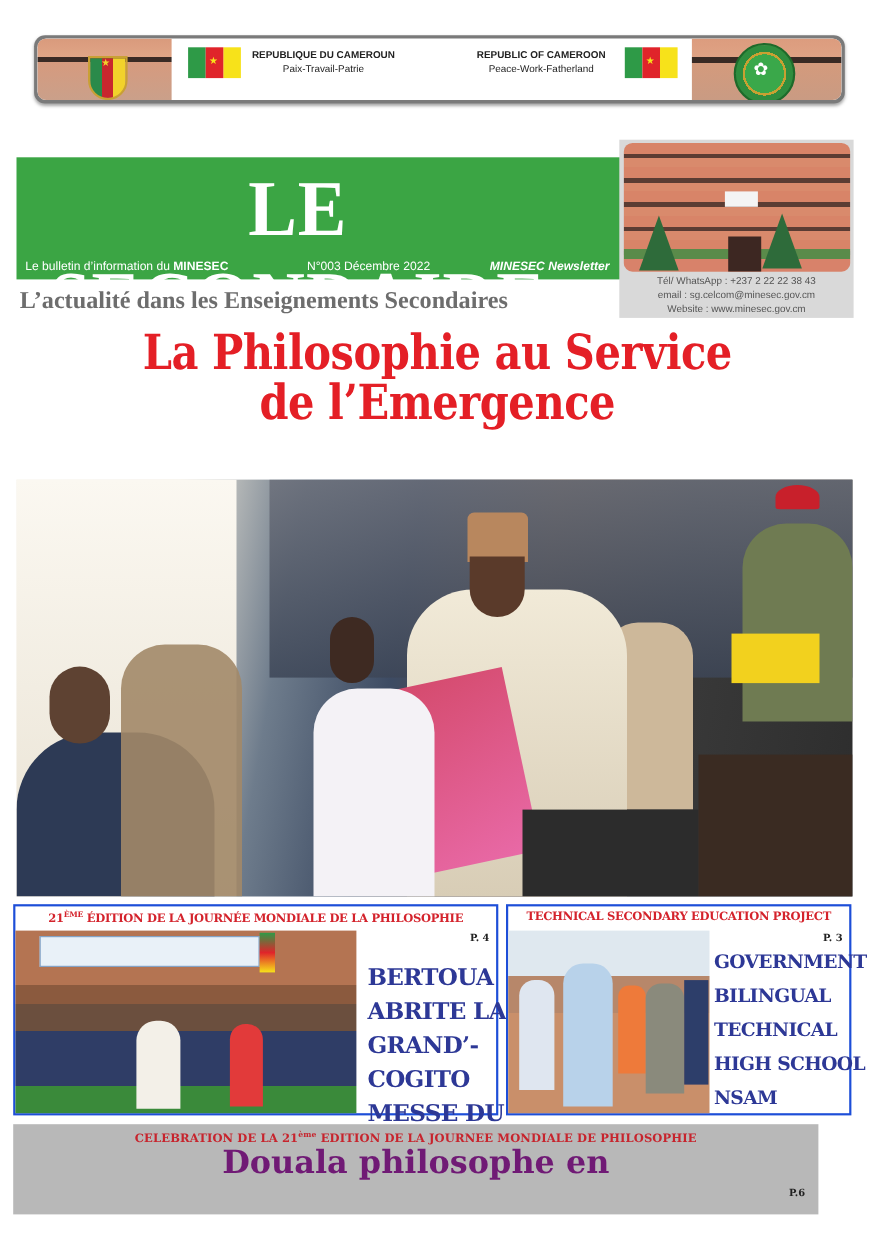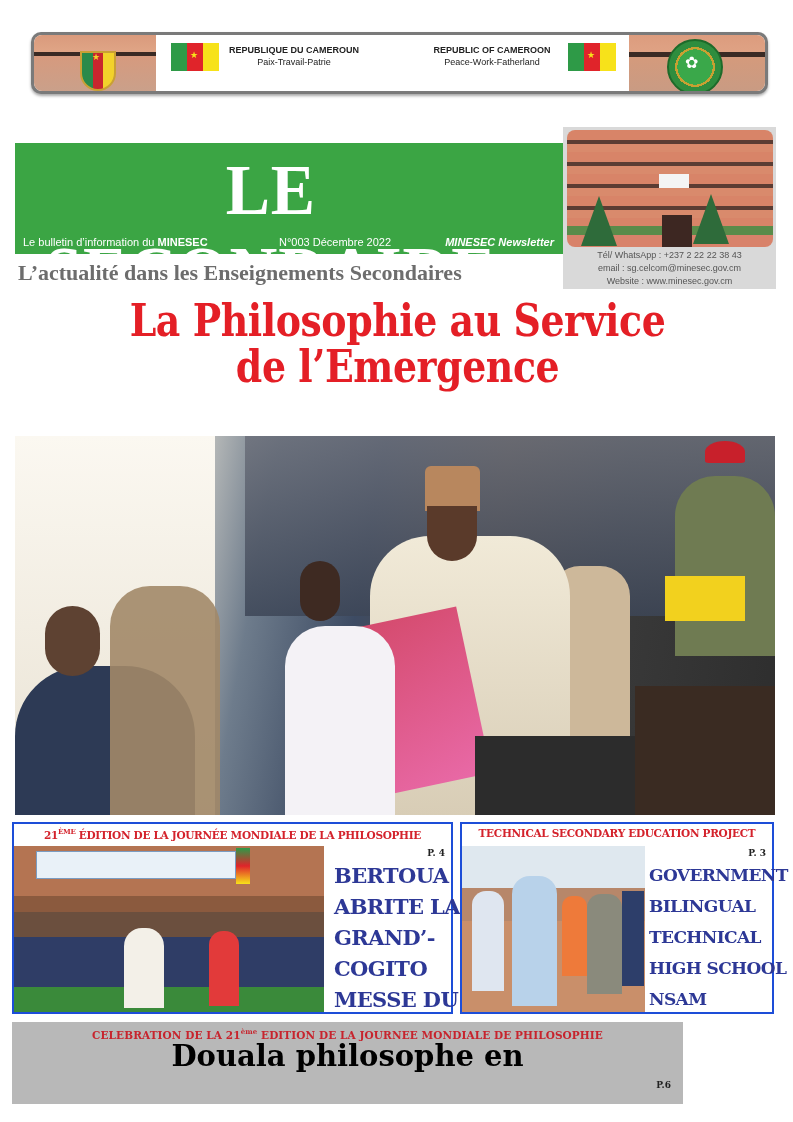--- a/index.html
+++ b/index.html
@@ -105,29 +105,29 @@
   .box-kicker sup { font-size: 7px; }
   .page-ref { position: absolute; font-family: "DejaVu Serif", serif; font-weight: bold; font-size: 9px; color: #222; }
   .box-photo { position: absolute; overflow: hidden; }
   .box-head {
     position: absolute; font-family: "DejaVu Serif", serif; font-weight: bold; color: #2d3896;
     line-height: 31px; letter-spacing: -0.6px;
   }
   .box-head span { display: block; white-space: nowrap; }
 
   
-  .footer-box { position: absolute; left: 12px; top: 1022px; width: 671px; height: 82px; background: #b8b8b8; }
+  .footer-box { position: absolute; left: 12px; top: 1022px; width: 732px; height: 82px; background: #b8b8b8; }
   .footer-kicker {
     position: absolute; left: 0; right: 0; top: 5px; text-align: center;
     font-family: "DejaVu Serif", serif; font-weight: bold; font-size: 10.5px; color: #c7242d; letter-spacing: 0.1px;
   }
   .footer-kicker sup { font-size: 7px; }
   .footer-head {
     position: absolute; left: 0; right: 0; top: 19px; text-align: center;
-    font-family: "DejaVu Serif", serif; font-weight: bold; color: #000000; font-size: 29px; line-height: 30px;
+    font-family: "DejaVu Serif", serif; font-weight: bold; color: #701a75; font-size: 29px; line-height: 30px;
   }
   .footer-head span { display: block; }
   .footer-page { position: absolute; right: 12px; top: 58px; font-family: "DejaVu Serif", serif; font-weight: bold; font-size: 9px; color: #222; }
 </style>
 </head>
 <body>
 
 <div class="banner">
   <div class="banner-inner">
     <div class="emblem-box">
@@ -212,21 +212,21 @@
 
 <div class="box box-left">
   <div class="box-kicker"><span>21</span><sup>ÈME</sup><span> ÉDITION DE LA JOURNÉE MONDIALE DE LA PHILOSOPHIE</span></div>
   <div class="box-photo" style="left:0;top:22px;width:310px;height:166px;background:linear-gradient(180deg,#b47452 0 30%,#8b5a3e 30% 40%,#6b4f3e 40% 55%,#2f3d66 55% 85%,#3a8a3a 85% 100%);">
     <div style="position:absolute;left:22px;top:5px;width:200px;height:28px;background:#e9f1f8;border:1px solid #7a9cc2;"></div>
     <div style="position:absolute;left:222px;top:2px;width:14px;height:36px;background:linear-gradient(180deg,#2e9a47,#e0242a,#f7e21a);"></div>
     <div style="position:absolute;left:110px;top:82px;width:40px;height:80px;background:#f3f0e8;border-radius:18px 18px 0 0;"></div>
     <div style="position:absolute;left:195px;top:85px;width:30px;height:75px;background:#e23a3a;border-radius:14px 14px 0 0;"></div>
   </div>
   <div class="page-ref" style="right:6px;top:24px;">P. 4</div>
-  <div class="box-head" style="left:320px;top:36px;font-size:21px;">
+  <div class="box-head" style="left:320px;top:48px;font-size:21px;">
     <span>BERTOUA</span>
     <span>ABRITE LA</span>
     <span>GRAND’-</span>
     <span>COGITO</span>
     <span>MESSE DU</span>
   </div>
 </div>
 
 <div class="box box-right">
   <div class="box-kicker">TECHNICAL SECONDARY EDUCATION PROJECT</div>

